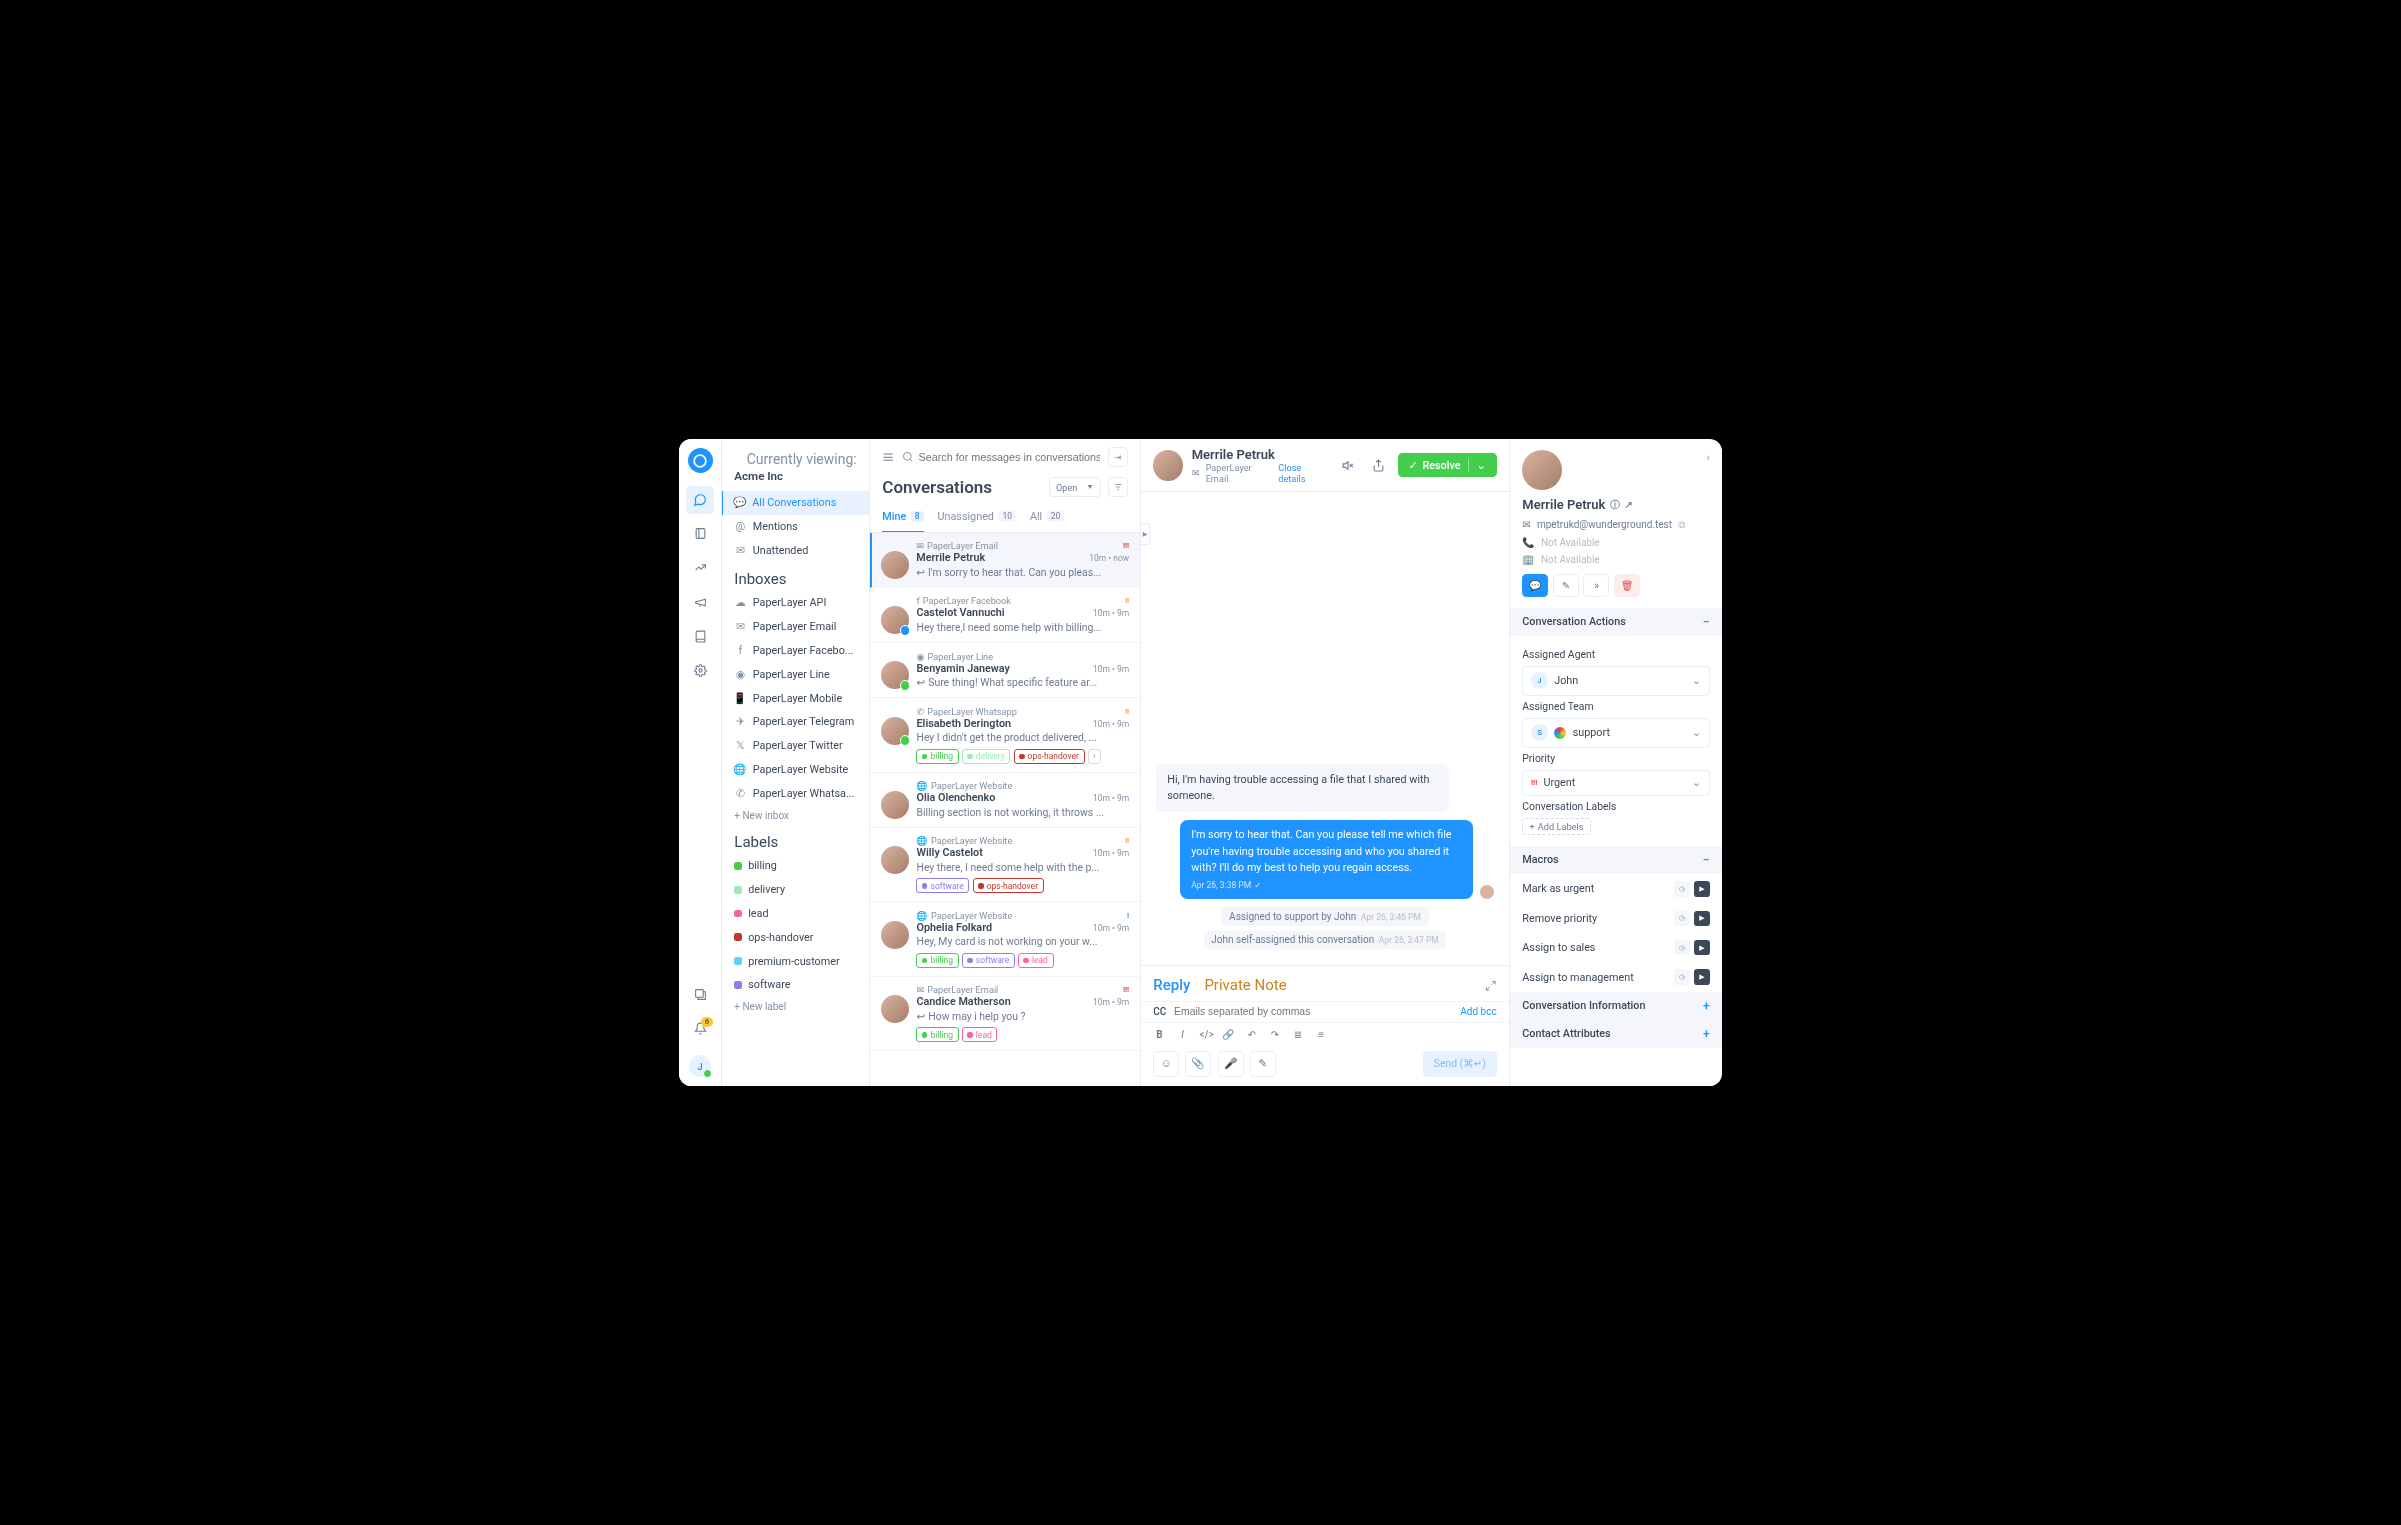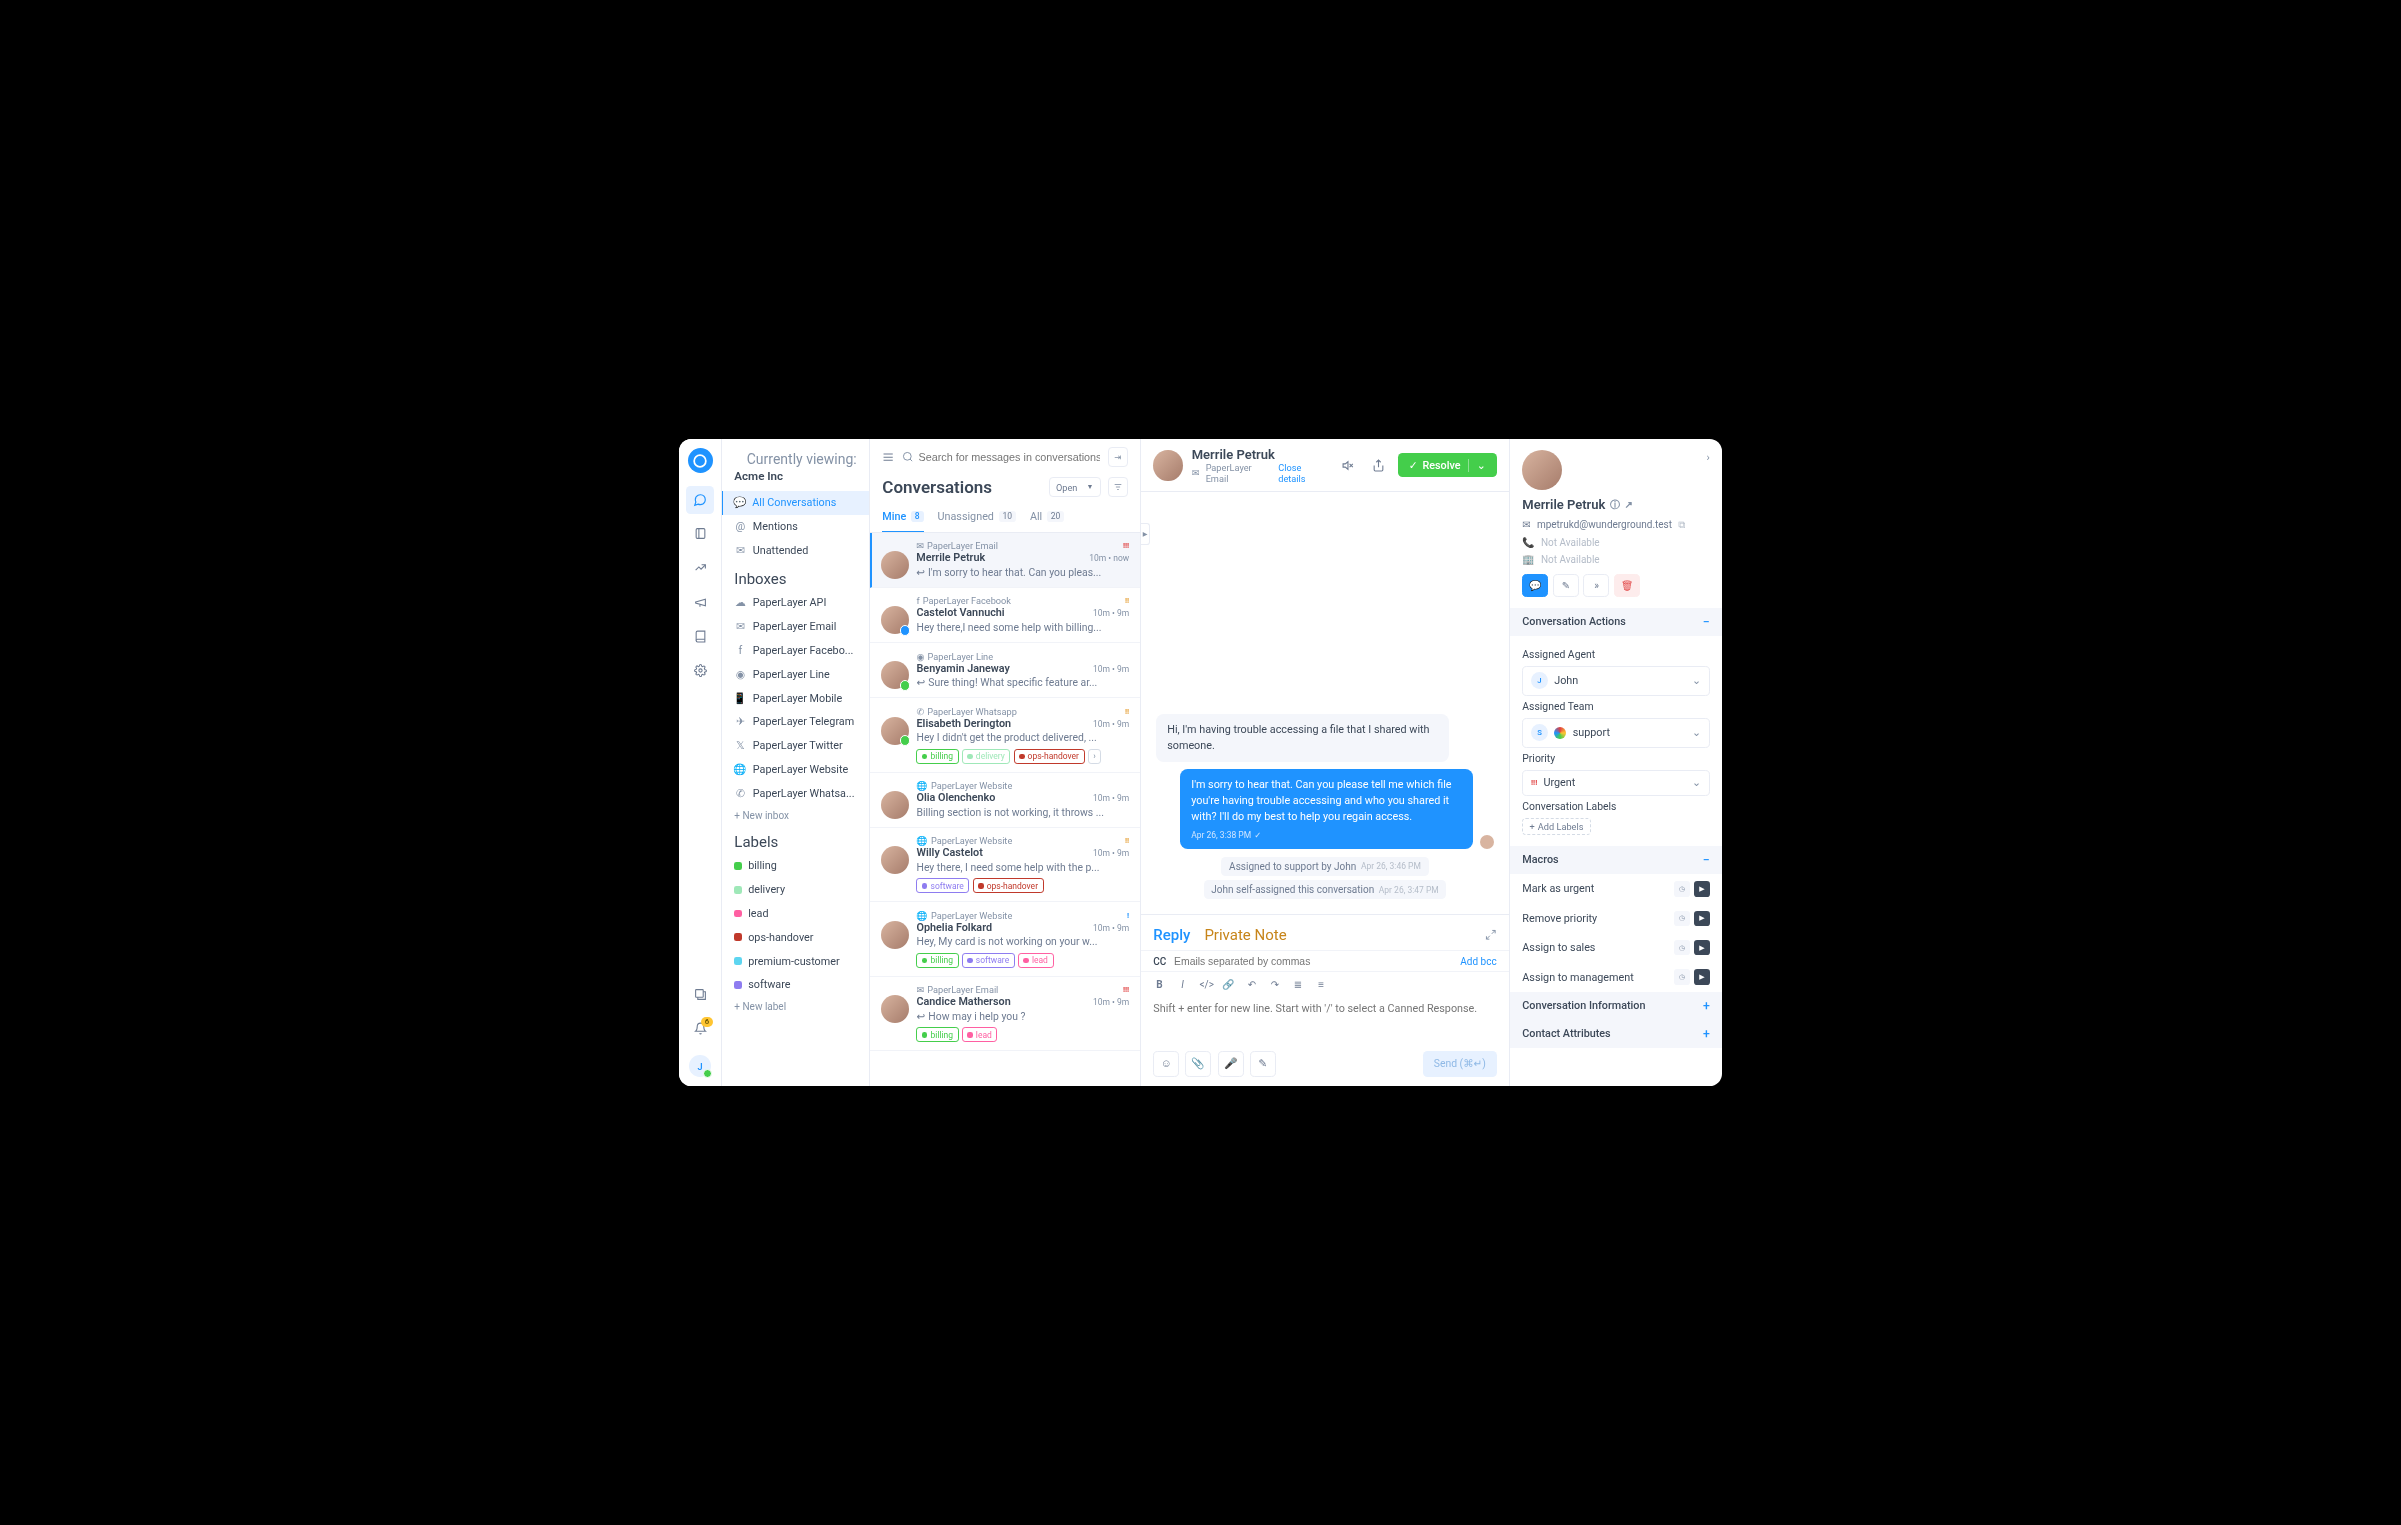--- a/index.html
+++ b/index.html
@@ -589,23 +589,20 @@
       <div class="toolbar">
         <span><b>B</b></span>
         <span><i>I</i></span>
         <span>&lt;/&gt;</span>
         <span>🔗</span>
         <span>↶</span>
         <span>↷</span>
         <span>≣</span>
         <span>≡</span>
       </div>
-      <div class="reply-input">
-        <textarea placeholder="Shift + enter for new line. Start with '/' to select a Canned Response." style=""></textarea>
-      </div>
       <div class="reply-footer">
         <div class="foot-btn">☺</div>
         <div class="foot-btn">📎</div>
         <div class="foot-btn">🎤</div>
         <div class="foot-btn">✎</div>
         <div class="send-btn">Send (⌘↵)</div>
       </div>
     </div>
   </div>
 

